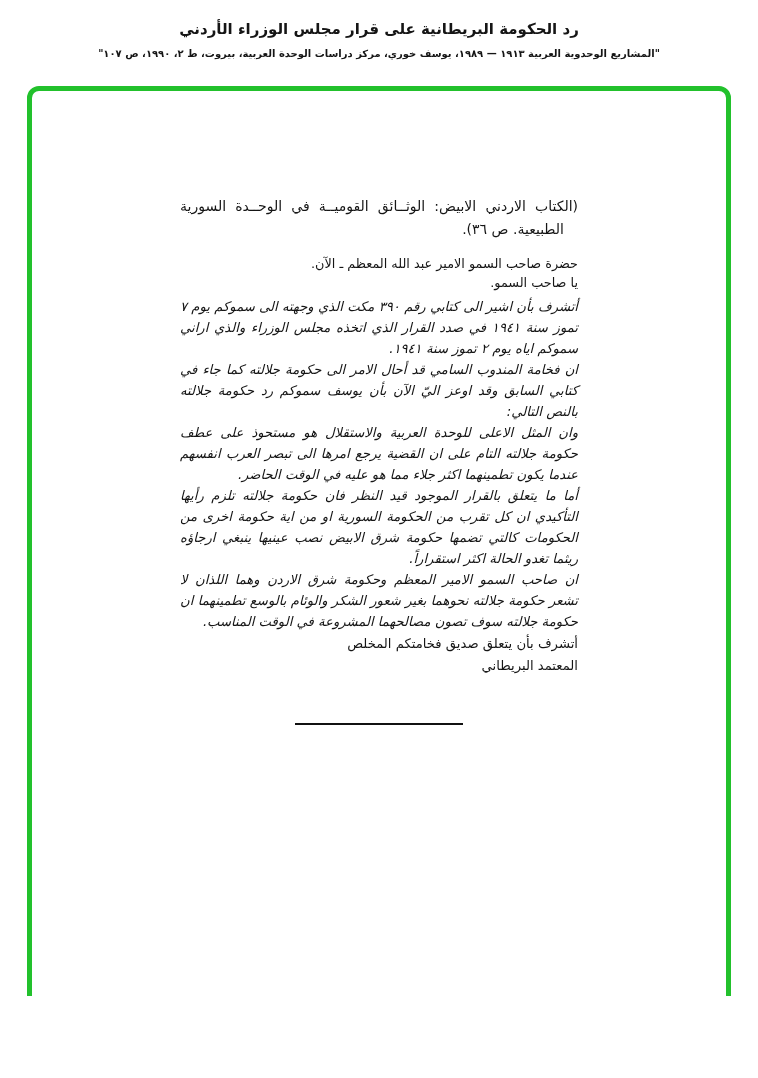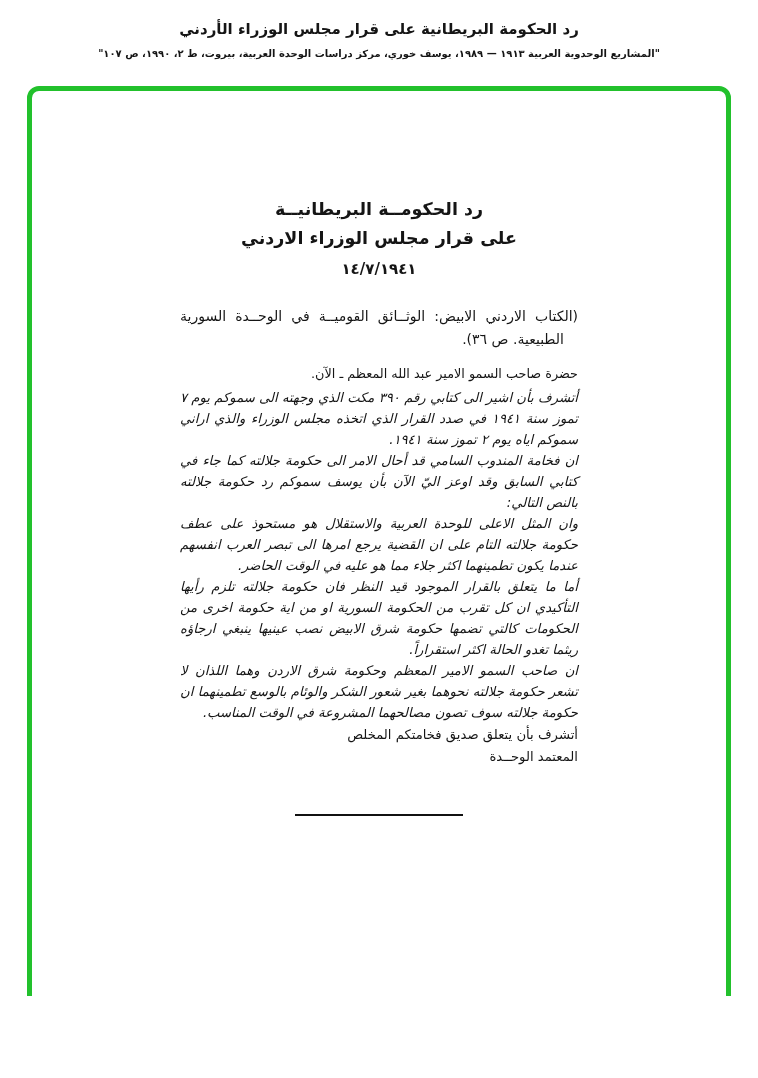--- a/index.html
+++ b/index.html
@@ -44,43 +44,39 @@
 <div class="page">
 
   <div class="page-header">
     <div class="page-title">رد الحكومة البريطانية على قرار مجلس الوزراء الأردني</div>
     <div class="page-citation">"المشاريع الوحدوية العربية ١٩١٣ — ١٩٨٩، يوسف خوري، مركز دراسات الوحدة العربية، بيروت، ط ٢، ١٩٩٠، ص ١٠٧"</div>
   </div>
 
   <div class="doc-frame">
     <div class="doc-inner">
 
-      <div class="doc-title">
-        <div>رد الحكومــة البريطانيــة</div>
-        <div>على قرار مجلس الوزراء الاردني</div>
-        <div class="doc-date">١٤/٧/١٩٤١</div>
-      </div>
 
       <p class="source-note">(الكتاب الاردني الابيض: الوثــائق القوميــة في الوحــدة السورية الطبيعية. ص ٣٦).</p>
 
       <div class="salutation">
         <div>حضرة صاحب السمو الامير عبد الله المعظم ـ الآن.</div>
+        <div>يا صاحب السمو.</div>
       </div>
 
       <div class="body-block">
         <p class="body-para">أتشرف بأن اشير الى كتابي رقم ٣٩٠ مكت الذي وجهته الى سموكم يوم ٧ تموز سنة ١٩٤١ في صدد القرار الذي اتخذه مجلس الوزراء والذي اراني سموكم اياه يوم ٢ تموز سنة ١٩٤١.</p>
         <p class="body-para">ان فخامة المندوب السامي قد أحال الامر الى حكومة جلالته كما جاء في كتابي السابق وقد اوعز اليّ الآن بأن يوسف سموكم رد حكومة جلالته بالنص التالي:</p>
         <p class="body-para">وان المثل الاعلى للوحدة العربية والاستقلال هو مستحوذ على عطف حكومة جلالته التام على ان القضية يرجع امرها الى تبصر العرب انفسهم عندما يكون تطمينهما اكثر جلاء مما هو عليه في الوقت الحاضر.</p>
         <p class="body-para">أما ما يتعلق بالقرار الموجود قيد النظر فان حكومة جلالته تلزم رأيها التأكيدي ان كل تقرب من الحكومة السورية او من اية حكومة اخرى من الحكومات كالتي تضمها حكومة شرق الابيض نصب عينيها ينبغي ارجاؤه ريثما تغدو الحالة اكثر استقراراً.</p>
         <p class="body-para">ان صاحب السمو الامير المعظم وحكومة شرق الاردن وهما اللذان لا تشعر حكومة جلالته نحوهما بغير شعور الشكر والوئام بالوسع تطمينهما ان حكومة جلالته سوف تصون مصالحهما المشروعة في الوقت المناسب.</p>
       </div>
 
       <div class="closing">
         <div class="closing-line1">أتشرف بأن يتعلق صديق فخامتكم المخلص</div>
-        <div class="closing-line2">المعتمد الوحــدة</div>
+        <div class="closing-line2">المعتمد البريطاني</div>
       </div>
 
       <div class="divider"></div>
 
     </div>
   </div>
 
 </div>
 
 </body></html>

